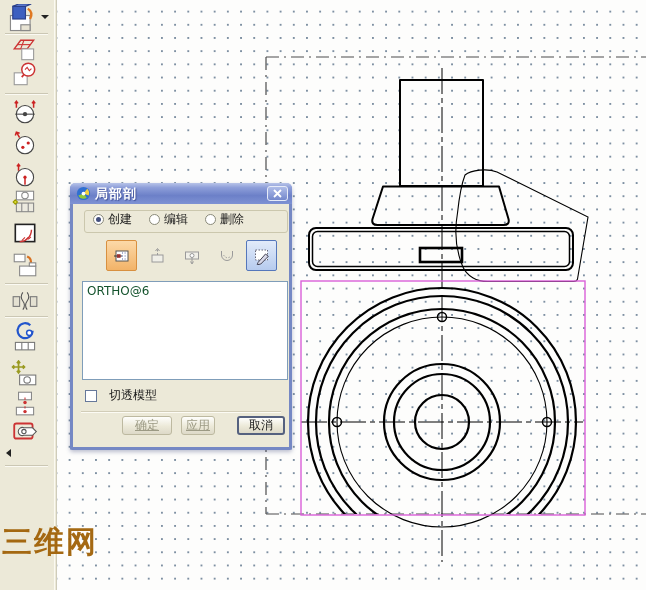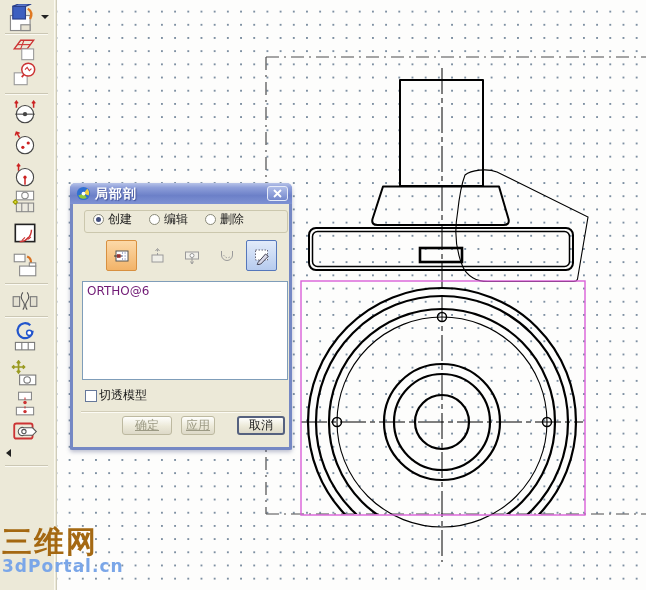--- a/index.html
+++ b/index.html
@@ -61,22 +61,22 @@
   .radio-circle.sel::after { content:""; position:absolute; left:2px; top:2px;
                   width:5px; height:5px; border-radius:50%; background:#44507e; }
   .tools-row { position:absolute; left:33px; top:57px; display:flex; gap:4px; }
   .tool-btn { width:31px; height:31px; display:flex; align-items:center; justify-content:center;
               border:1px solid transparent; border-radius:2px; cursor:pointer; }
   .tool-btn.active { background:linear-gradient(180deg,#fcd9a8,#f2b368); border-color:#d89040; }
   .tool-btn.selected { background:linear-gradient(180deg,#e2ebfa,#b6cbee); border-color:#5577bb; }
   .tool-btn.disabled { cursor:default; }
   .listbox { position:absolute; left:9px; top:98px; width:206px; height:99px;
              background:#fff; border:1px solid #7f9db9; padding:2px 4px;
-             font-size:12px; line-height:15px; color:#701a75; overflow:hidden; }
-  .chk-row { position:absolute; left:12px; top:204px; display:flex; align-items:center; gap:2px; cursor:pointer; }
+             font-size:12px; line-height:15px; color:#14532d; overflow:hidden; }
+  .chk-row { position:absolute; left:12px; top:204px; display:flex; align-items:center; gap:12px; cursor:pointer; }
   .chk-box { width:12px; height:12px; background:#fff; border:1px solid #66789a; }
   .dlg-sep { position:absolute; left:8px; right:8px; top:228px; height:2px;
              border-top:1px solid #d2cdb8; border-bottom:1px solid #fcfbf4; }
   .dlg-btn { position:absolute; top:233px; height:19px; font-size:12px;
              background:linear-gradient(180deg,#fefefc,#ece9d8 55%,#ddd9c8);
              border:1px solid #9a987e; border-radius:3px; text-align:center; line-height:17px; cursor:pointer; }
   .dlg-btn.disabled { color:#9c9a84; border-color:#bdb9a0; cursor:default;text-decoration:underline; }
   .dlg-btn.default { border:2px solid #55617f; line-height:15px; font-weight:normal; }
   .btn-ok     { left:49px;  width:50px; }
   .btn-apply  { left:108px; width:34px; }
@@ -364,16 +364,15 @@
 
     <div class="dlg-sep"></div>
 
     <div class="dlg-btn btn-ok disabled">确定</div>
     <div class="dlg-btn btn-apply disabled">应用</div>
     <div class="dlg-btn btn-cancel default">取消</div>
   </div>
 
   <div class="watermark">
     <div class="wm1">三维网</div>
-    <div class="wm2">3dPortal.cn</div>
   </div>
 
 </div>
 
 </body></html>

